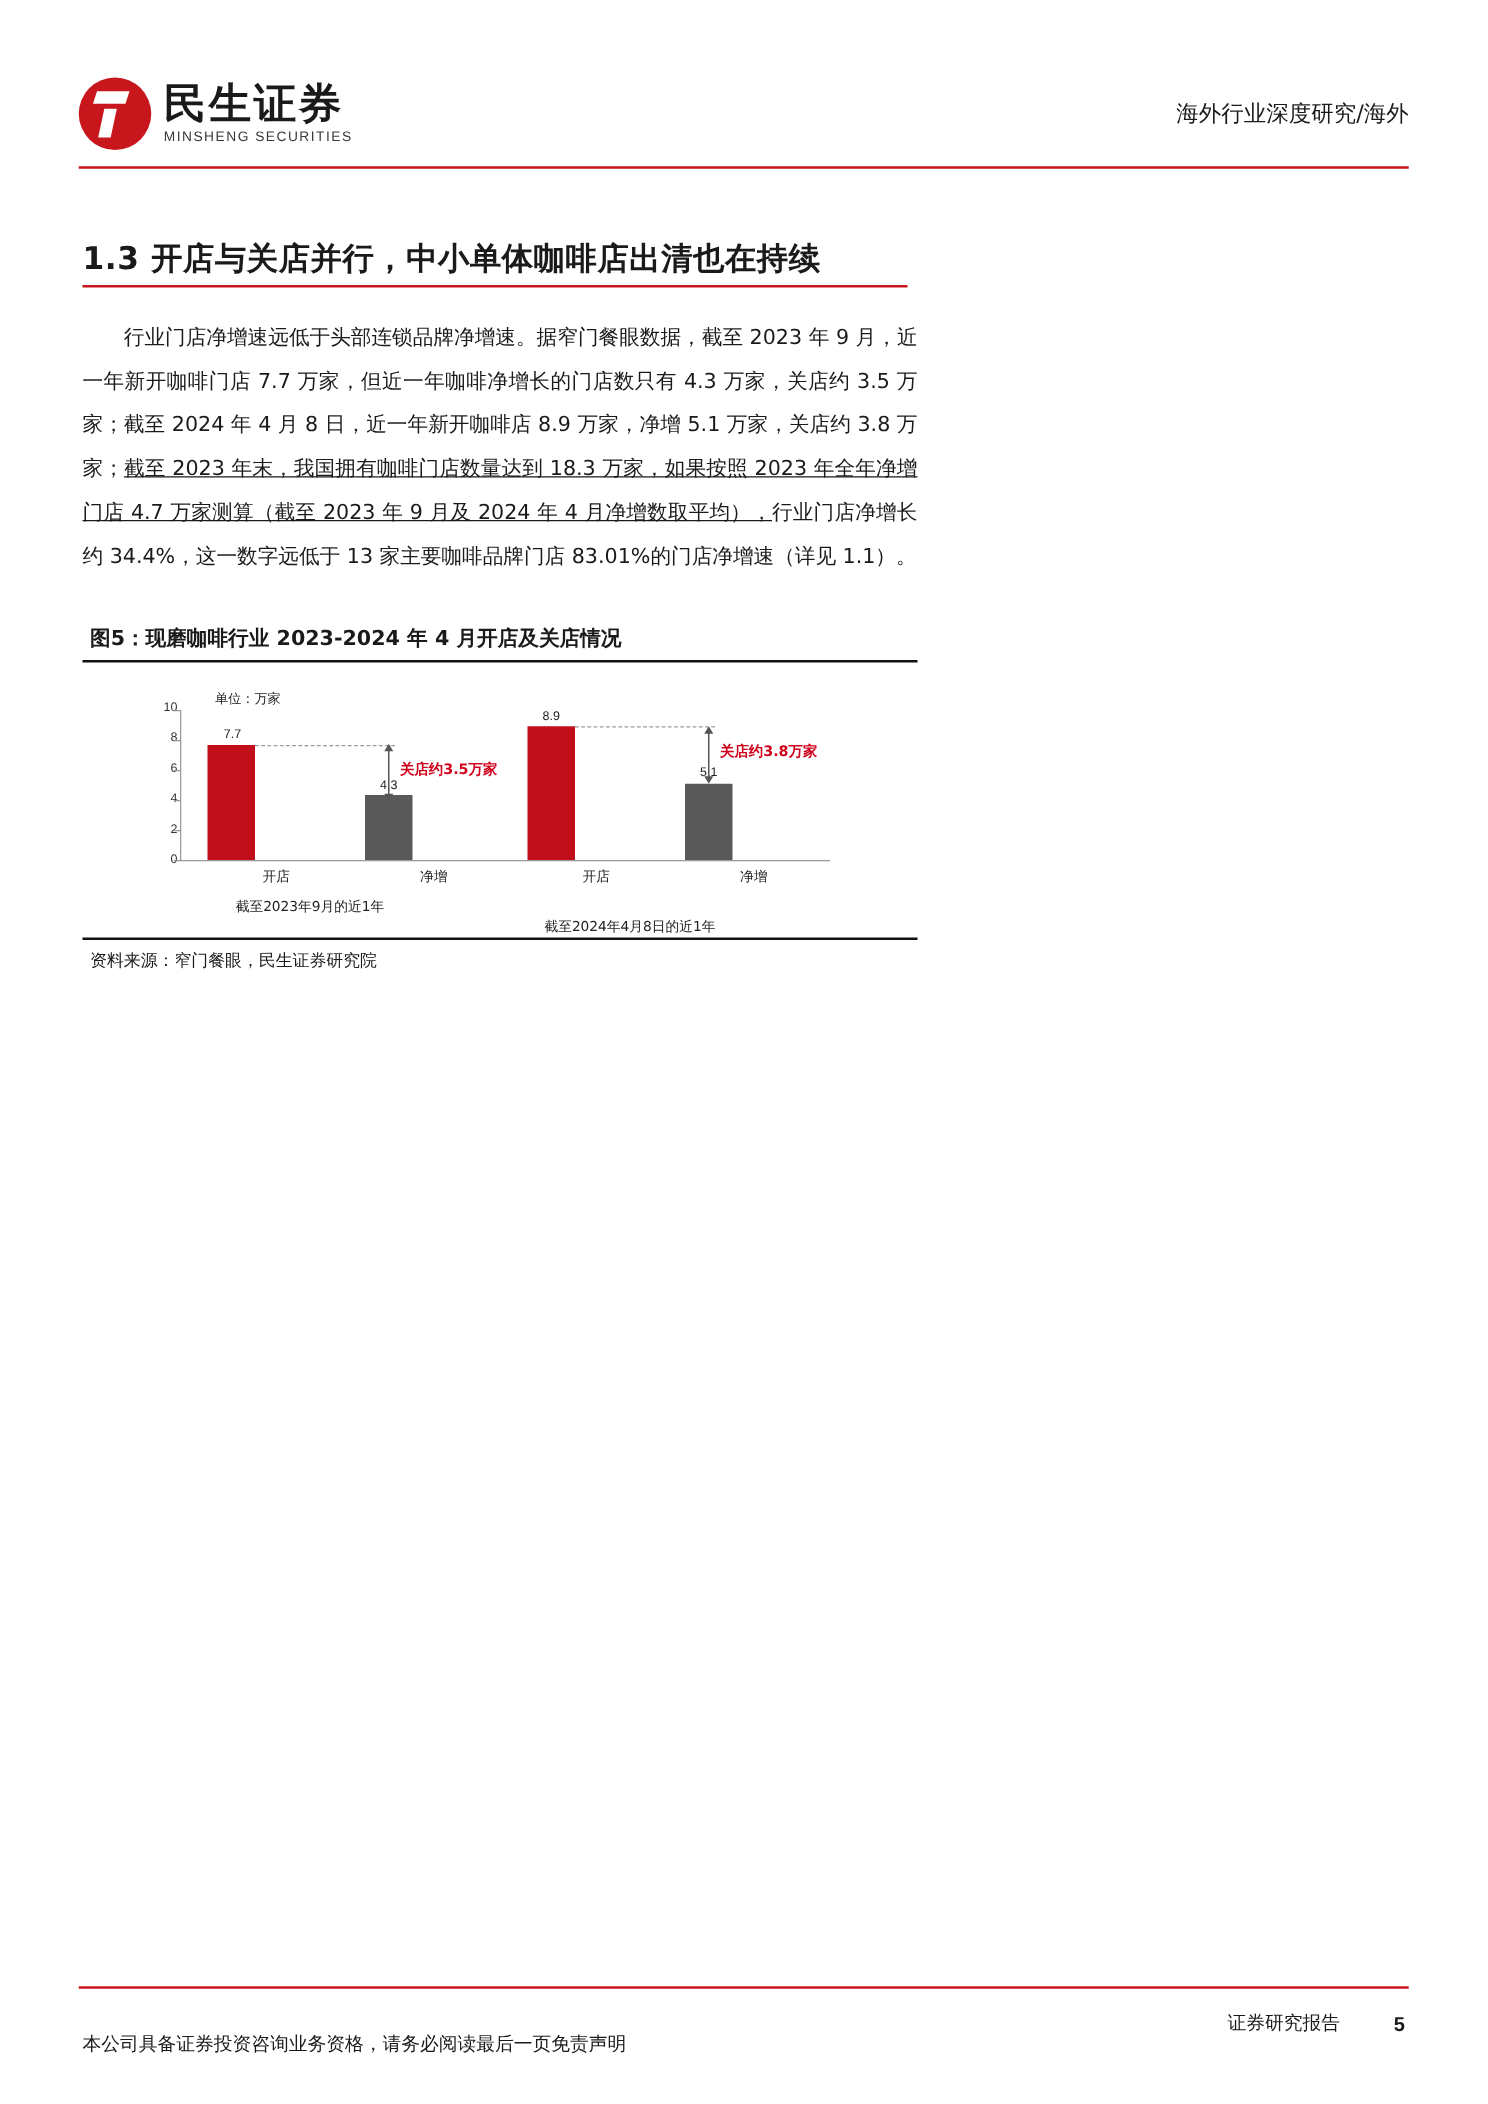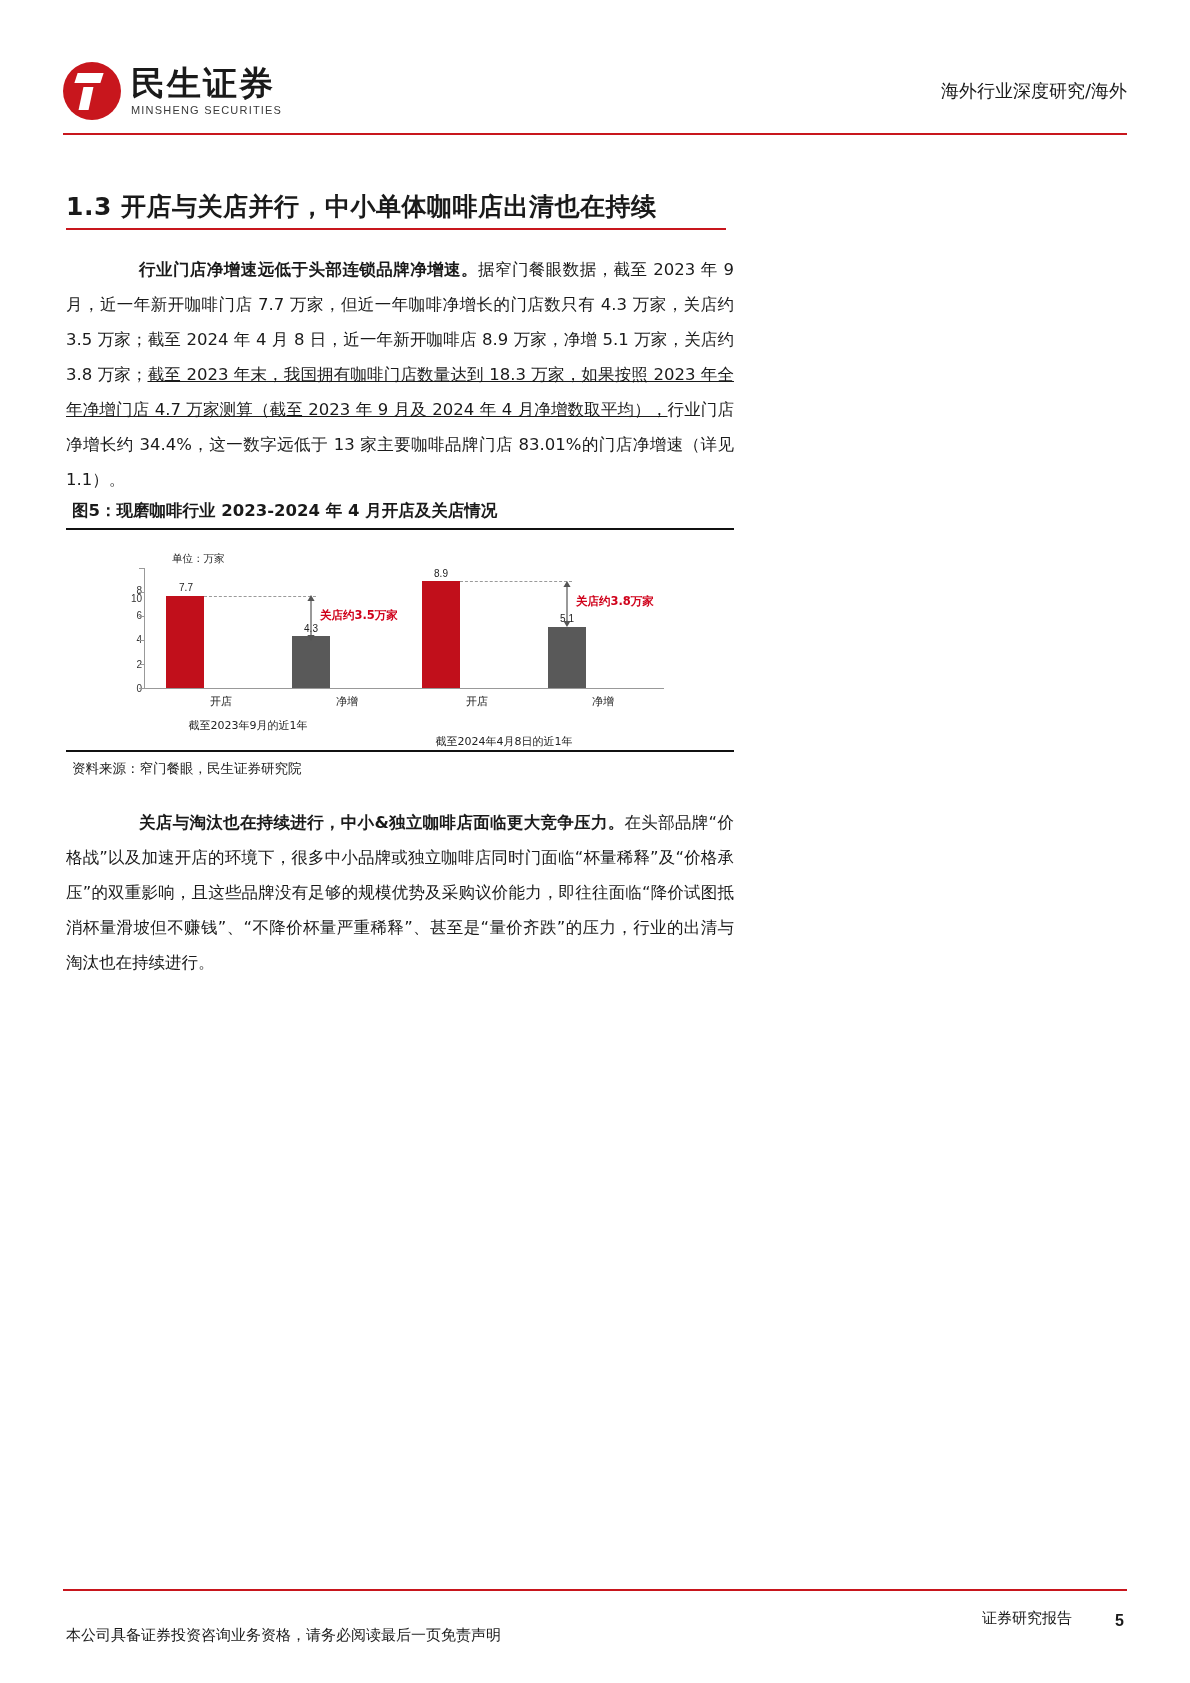--- a/index.html
+++ b/index.html
@@ -127,21 +127,21 @@
     font-size: 16.5px;
     line-height: 35px;
     color: #1a1a1a;
     text-align: justify;
     text-justify: inter-ideograph;
     font-family: "DejaVu Sans", sans-serif;
   }
   .para.p1 { top: 252px; }
   .para.p2 { top: 805px; }
   .indent { padding-left: 33px; }
-  b.lead { font-weight: bold; margin-left: 40px; }
+  b.lead { font-weight: normal; }
   .uline { text-decoration: underline; }
 
   
   .fig-title {
     position: absolute;
     top: 500px;
     left: 72px;
     font-size: 16.5px;
     font-weight: bold;
     color: #1a1a1a;
@@ -339,21 +339,21 @@
 
   <div class="chart-area">
     <div class="chart-unit">单位：万家</div>
 
     <div class="axis-y-labels">
       <span style="top:126px;">0</span>
       <span style="top:101.6px;">2</span>
       <span style="top:77.2px;">4</span>
       <span style="top:52.8px;">6</span>
       <span style="top:28.4px;">8</span>
-      <span style="top:4px;margin-top:32px;">10</span>
+      <span style="top:4px;">10</span>
     </div>
     <div class="axis-line-y"></div>
     <div class="axis-line-x"></div>
     <div class="tick" style="top:150px;"></div>
     <div class="tick" style="top:126px;"></div>
     <div class="tick" style="top:102px;"></div>
     <div class="tick" style="top:78px;"></div>
     <div class="tick" style="top:54px;"></div>
     <div class="tick" style="top:30px;"></div>
 
@@ -395,22 +395,19 @@
     <div class="cat-label" style="left:375px; top:156px;">开店</div>
     <div class="cat-label" style="left:501px; top:156px;">净增</div>
 
     <div class="group-label" style="left:182px; top:180px;">截至2023年9月的近1年</div>
     <div class="group-label" style="left:438px; top:196px;">截至2024年4月8日的近1年</div>
   </div>
 
   <div class="fig-rule-bottom"></div>
   <div class="fig-source">资料来源：窄门餐眼，民生证券研究院</div>
 
-  <div class="para p2">
-    <span class="indent"></span><b class="lead">关店与淘汰也在持续进行，中小&amp;独立咖啡店面临更大竞争压力。</b><span>在头部品牌“价格战”以及加速开店的环境下，很多中小品牌或独立咖啡店同时门面临“杯量稀释”及“价格承压”的双重影响，且这些品牌没有足够的规模优势及采购议价能力，即往往面临“降价试图抵消杯量滑坡但不赚钱”、“不降价杯量严重稀释”、甚至是“量价齐跌”的压力，行业的出清与淘汰也在持续进行。</span>
-  </div>
 
   <div class="footer-rule"></div>
   <div class="footer-left">本公司具备证券投资咨询业务资格，请务必阅读最后一页免责声明</div>
   <div class="footer-center">证券研究报告</div>
   <div class="footer-page">5</div>
 
 </div>
 
 </body></html>

